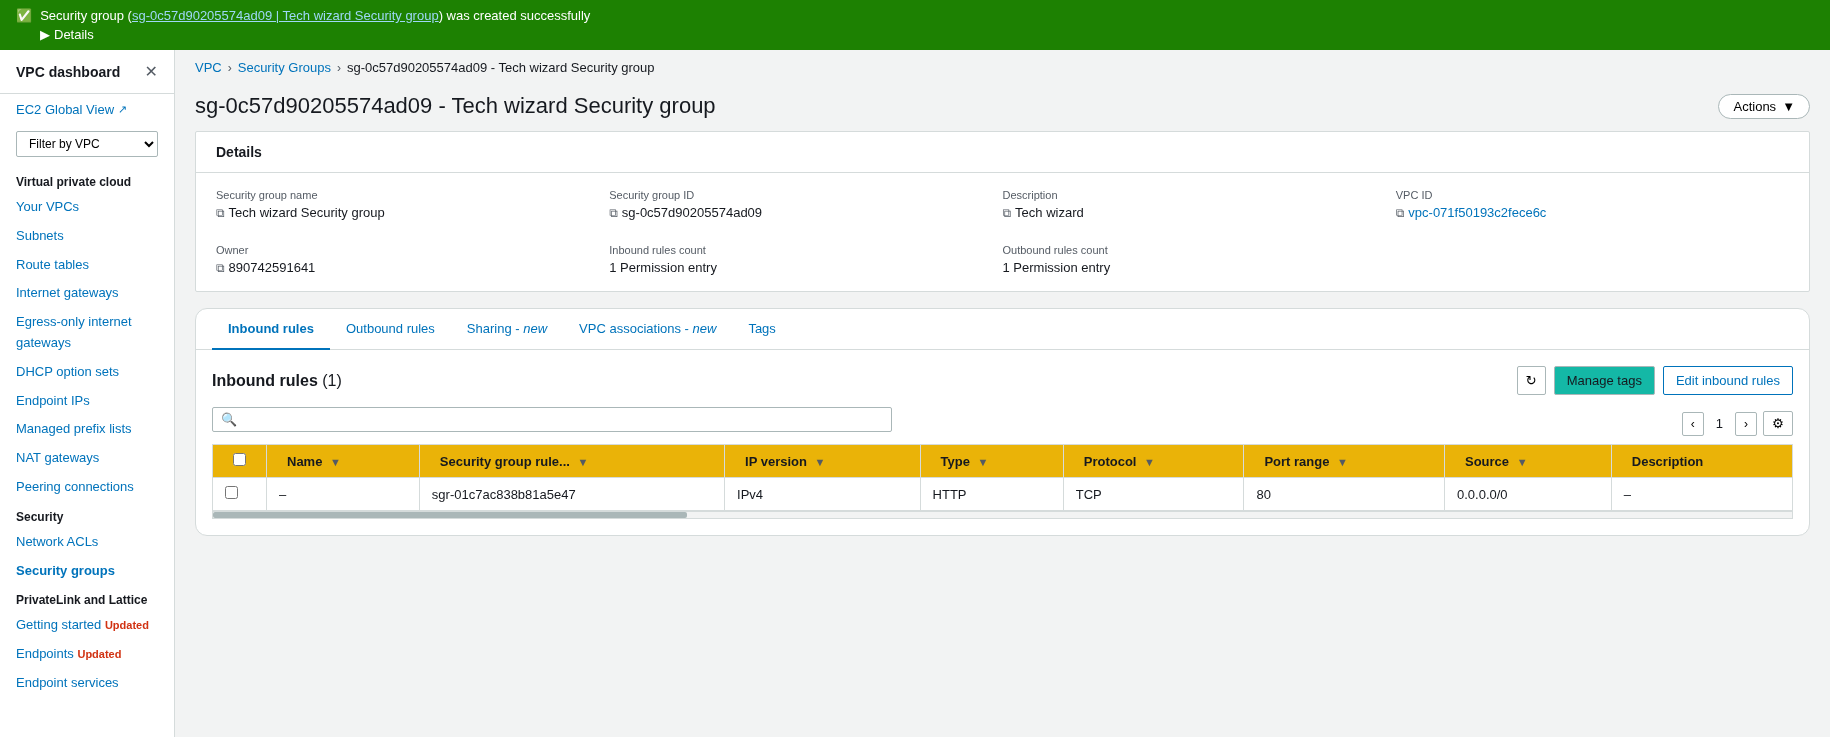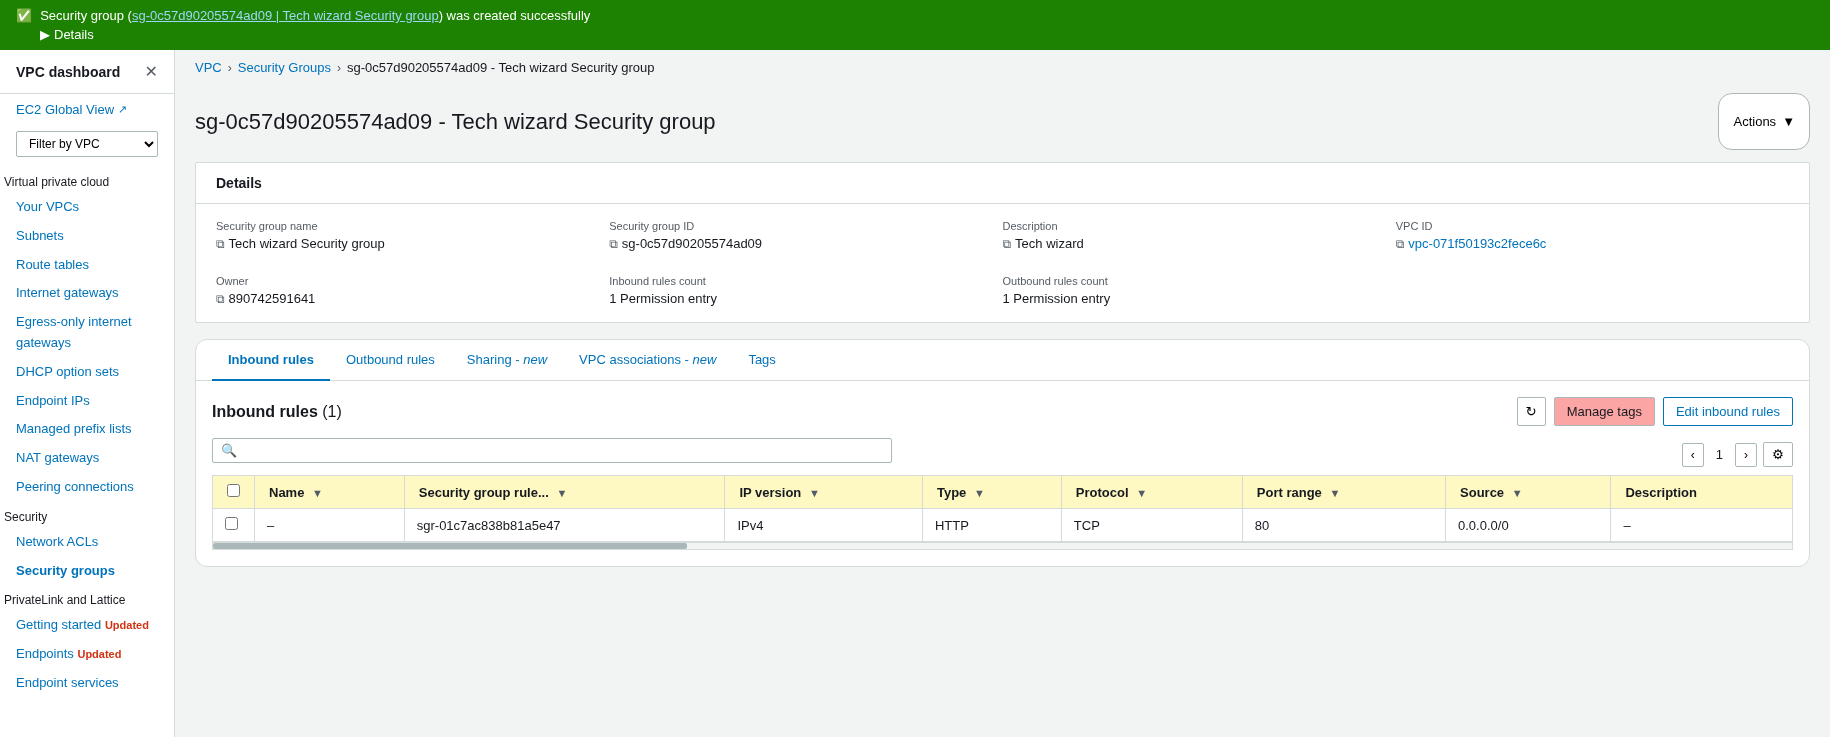--- a/index.html
+++ b/index.html
@@ -85,22 +85,22 @@
     .filter-vpc select {
       width: 100%;
       padding: 4px 8px;
       border: 1px solid #aab7b8;
       border-radius: 2px;
       background: white;
       font-size: 12px;
       cursor: pointer;
     }
     .sidebar-section-title {
-      padding: 8px 4px 4px;
-      font-weight: 400;
+      padding: 8px 16px 4px;
+      font-weight: 700;
       font-size: 12px;
       color: #16191f;
     }
     .sidebar-item {
       padding: 4px 16px;
       cursor: pointer;
       color: #0073bb;
       font-size: 13px;
       line-height: 1.6;
     }
@@ -140,21 +140,21 @@
       display: flex;
       align-items: center;
       justify-content: space-between;
     }
     .page-title {
       font-size: 22px;
       font-weight: 400;
       color: #16191f;
     }
     .actions-btn {
-      padding: 20px 14px;
+      padding: 4px 14px;
       border: 1px solid #aab7b8;
       background: white;
       border-radius: 14px;
       cursor: pointer;
       font-size: 13px;
       display: flex;
       align-items: center;
       gap: 6px;
     }
 
@@ -259,21 +259,21 @@
       background: white;
       border-radius: 2px;
       cursor: pointer;
       display: flex;
       align-items: center;
       justify-content: center;
     }
     .manage-tags-btn {
       padding: 6px 12px;
       border: 1px solid #aab7b8;
-      background: #fca5a5;
+      background: #14b8a6;
       border-radius: 2px;
       cursor: pointer;
       font-size: 13px;
       color: #16191f;
     }
     .edit-rules-btn {
       padding: 6px 12px;
       border: 1px solid #0073bb;
       background: white;
       border-radius: 2px;
@@ -334,23 +334,23 @@
       border-radius: 2px;
     }
 
     
     .rules-table {
       width: 100%;
       border-collapse: collapse;
       font-size: 13px;
     }
     .rules-table th {
-      background: #fef9c3;
+      background: #eab308;
       border: 1px solid #d5dbdb;
-      padding: 8px 14px;
+      padding: 8px 20px;
       text-align: left;
       font-weight: 600;
       white-space: nowrap;
     }
     .rules-table th .sort-icon {
       margin-left: 4px;
       color: #545b64;
       font-size: 11px;
     }
     .rules-table td {

